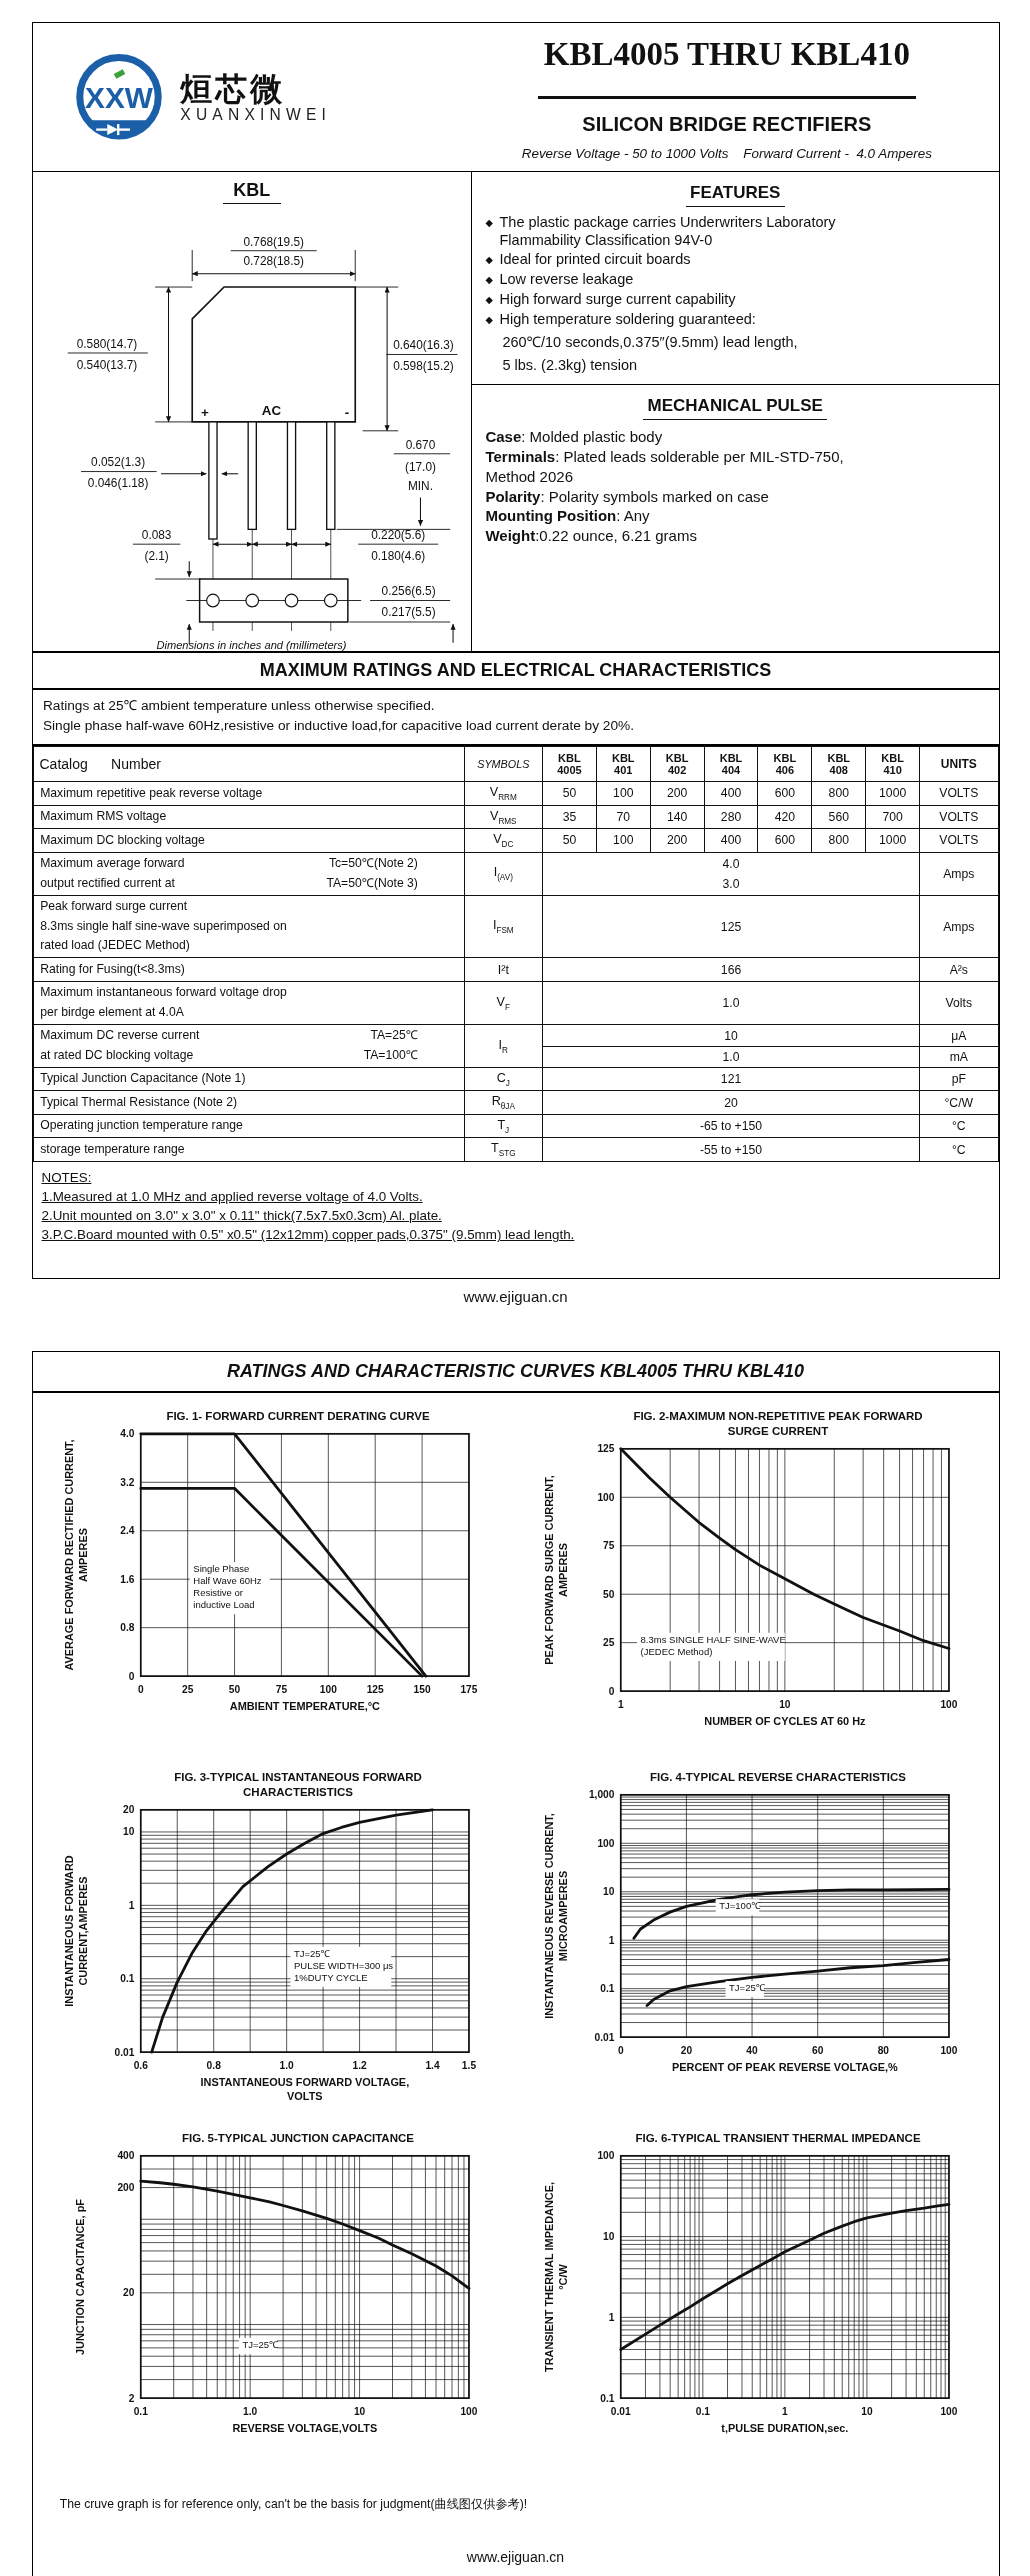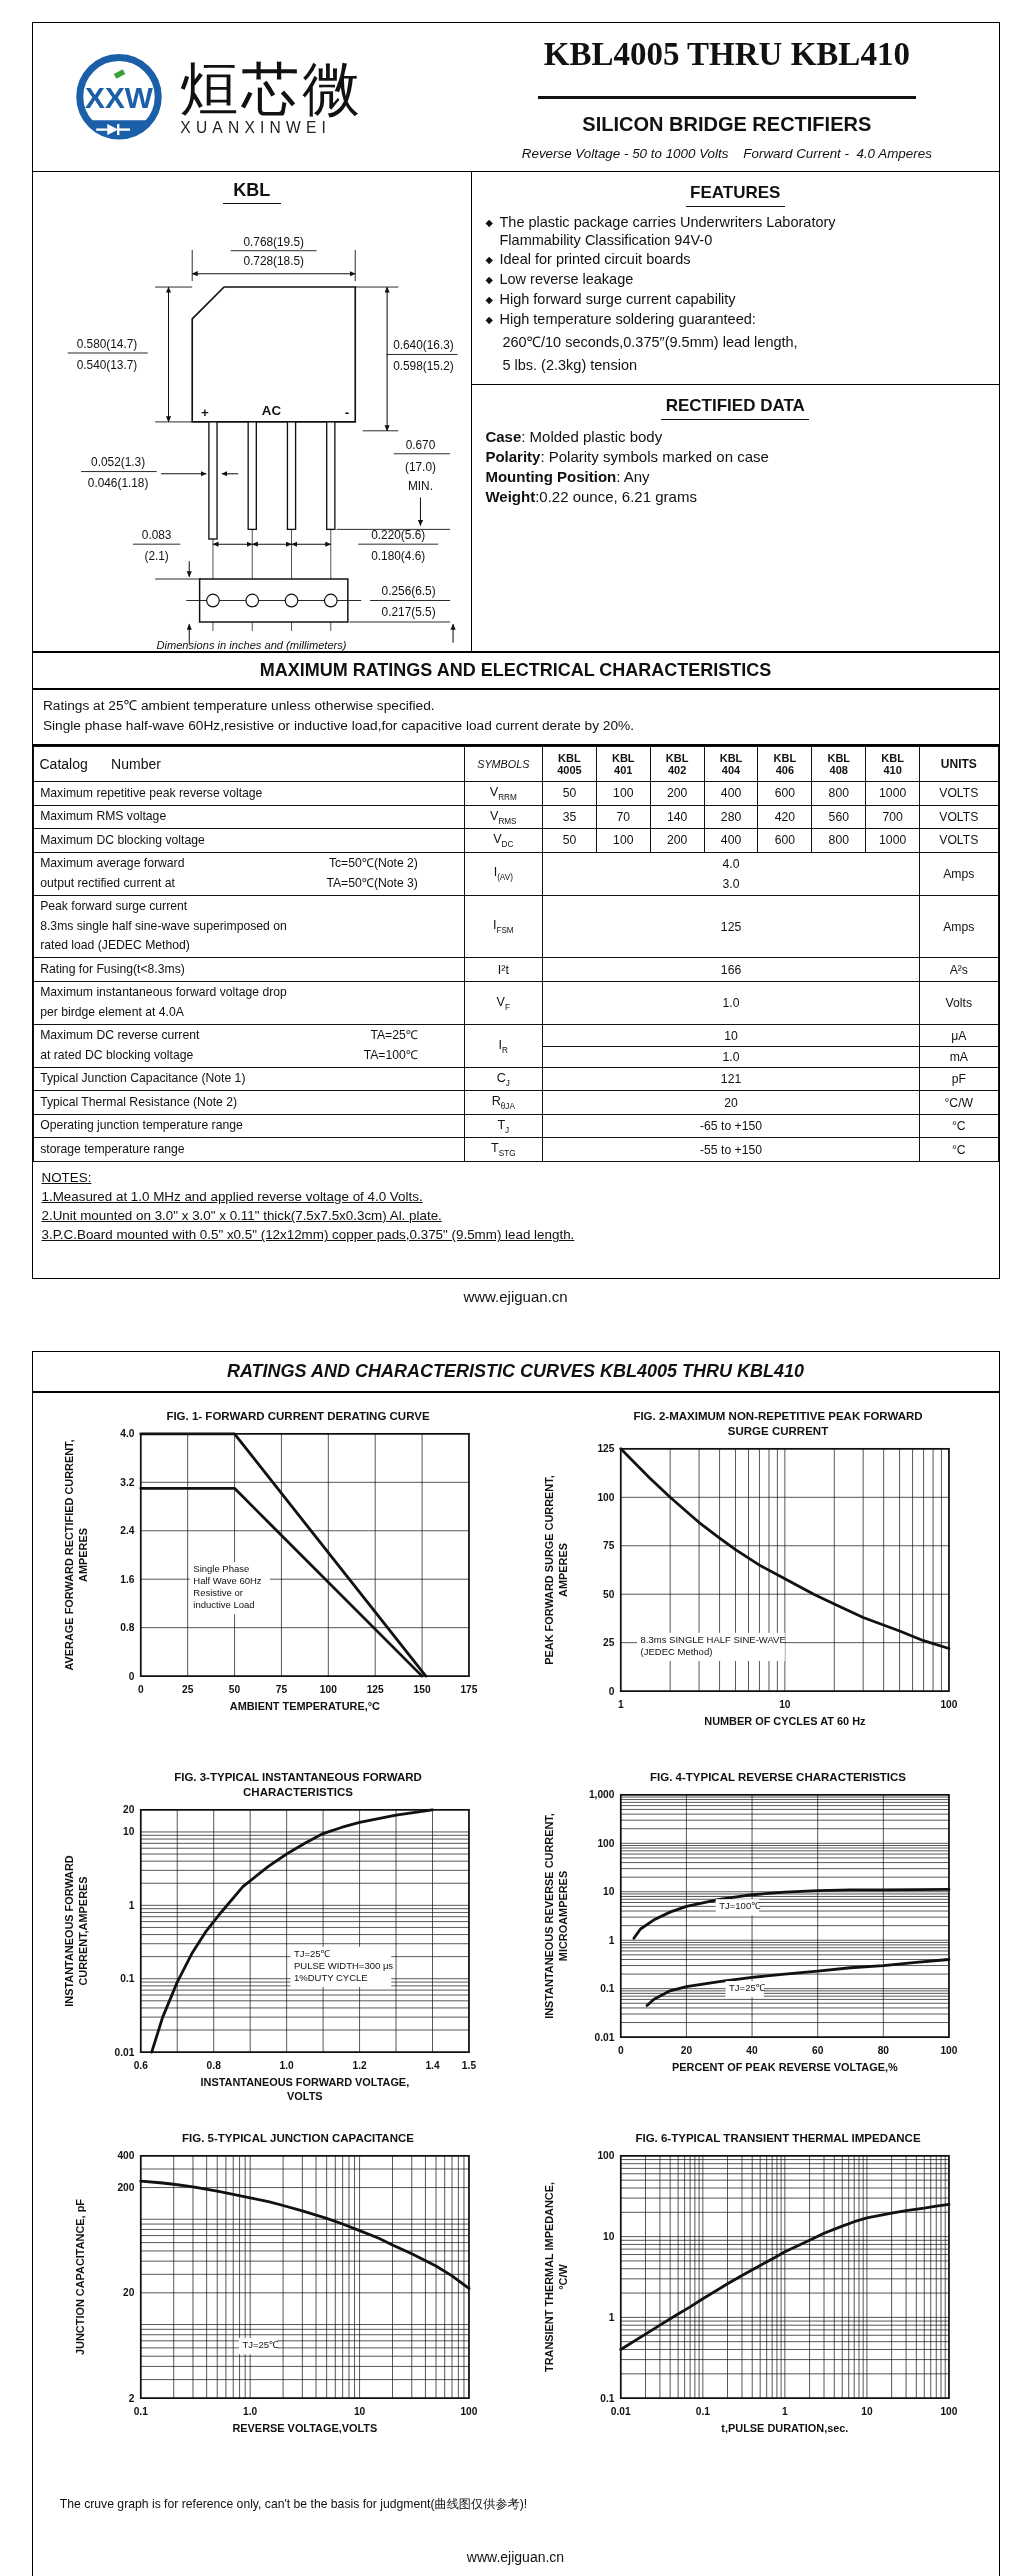--- a/index.html
+++ b/index.html
@@ -4,21 +4,21 @@
 <style>
   * { box-sizing: border-box; }
   body { width: 1031px; margin: 0; background: #fff; color: #111;
          font-family: "Liberation Sans", sans-serif; }
   .page { width: 968px; margin: 0 auto; border: 1.5px solid #000; background: #fff; }
   .page1 { margin-top: 22px; }
   
   .hdr { display: flex; align-items: center; padding: 10.4px 13.4px 7.4px; min-height: 148px; }
   .logo-wrap { display: flex; align-items: center; gap: 10.4px; width: 45%; padding-left: 22px; }
   .logo-mark { width: 102px; height: 102px; flex: 0 0 auto; }
-  .logo-cn { font-size: 58px; font-weight: normal; letter-spacing: 3px; line-height: 1; }
+  .logo-cn { font-size: 32px; font-weight: bold; letter-spacing: 3px; line-height: 1; }
   .logo-en { font-size: 15.6px; letter-spacing: 5.2px; color: #222; margin-top: 1.5px; }
   .title-block { flex: 1; text-align: center; }
   .doc-title { display: inline-block; font-size: 33px; font-weight: bold; border-bottom: 3px solid #111; padding: 0 6px 23px; font-family: Liberation Serif, serif; }
   .doc-sub { font-size: 20px; font-weight: bold; margin-top: 13.4px; }
   .doc-ratings { font-size: 13.4px; font-style: italic; margin-top: 10.4px; white-space: pre; }
   
   .cols { display: flex; border-top: 1.5px solid #000; }
   .pkg-box { width: 45.5%; border-right: 1.5px solid #000; padding: 3px 4.5px 0; }
   .pkg-title-row { text-align: center; margin: 4.5px 0 0; }
   .pkg-title { display: inline-block; font-size: 18px; font-weight: bold; border-bottom: 1.5px solid #111; padding: 0 10.4px 2.2px; }
@@ -225,23 +225,24 @@
               <span class="bullet">◆</span>
               <div class="feat-text">
                 <div>High temperature soldering guaranteed:</div>
               </div>
             </div>
             <div class="feat-extra">260℃/10 seconds,0.375″(9.5mm) lead length,</div>
             <div class="feat-extra">5 lbs. (2.3kg) tension</div>
           </div>
       </div>
       <div class="mech-box">
-        <div class="section-title-row"><span class="section-title">RECTIFIED DATA</span></div>
+        <div class="section-title-row"><span class="section-title">MECHANICAL PULSE</span></div>
         <div>
             <div class="mech-row"><span class="mlabel">Case</span><span>: Molded plastic body</span></div>
+            <div class="mech-row"><span class="mlabel">Terminals</span><span>: Plated leads solderable per MIL-STD-750,</span><div> Method 2026</div></div>
             <div class="mech-row"><span class="mlabel">Polarity</span><span>: Polarity symbols marked on case</span></div>
             <div class="mech-row"><span class="mlabel">Mounting Position</span><span>: Any</span></div>
             <div class="mech-row"><span class="mlabel">Weight</span><span>:0.22 ounce, 6.21 grams</span></div>
           </div>
       </div>
     </div>
   </div>
 
   <div class="banner">MAXIMUM RATINGS AND ELECTRICAL CHARACTERISTICS</div>
 

